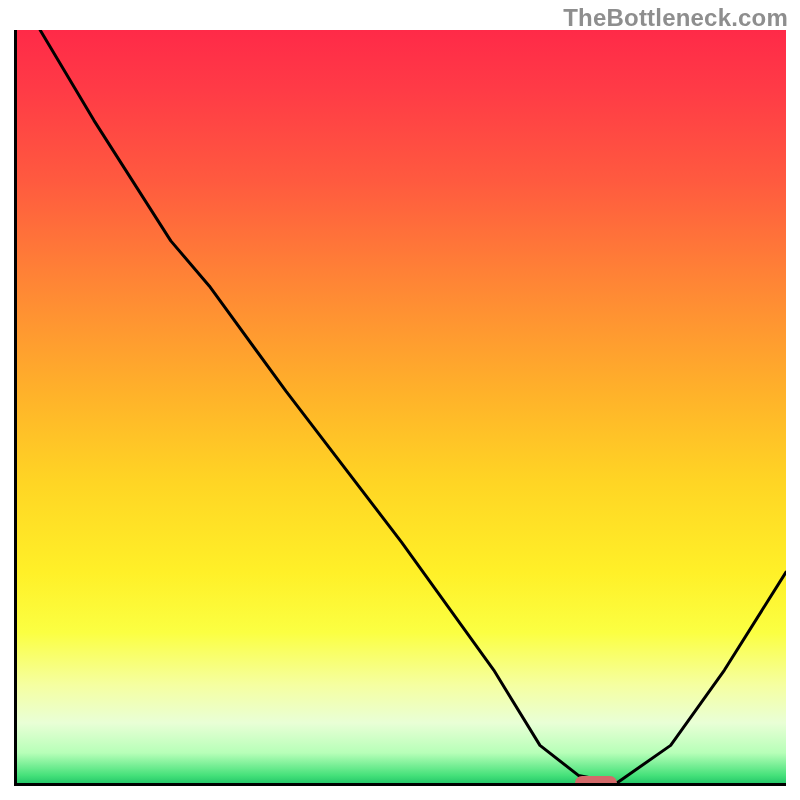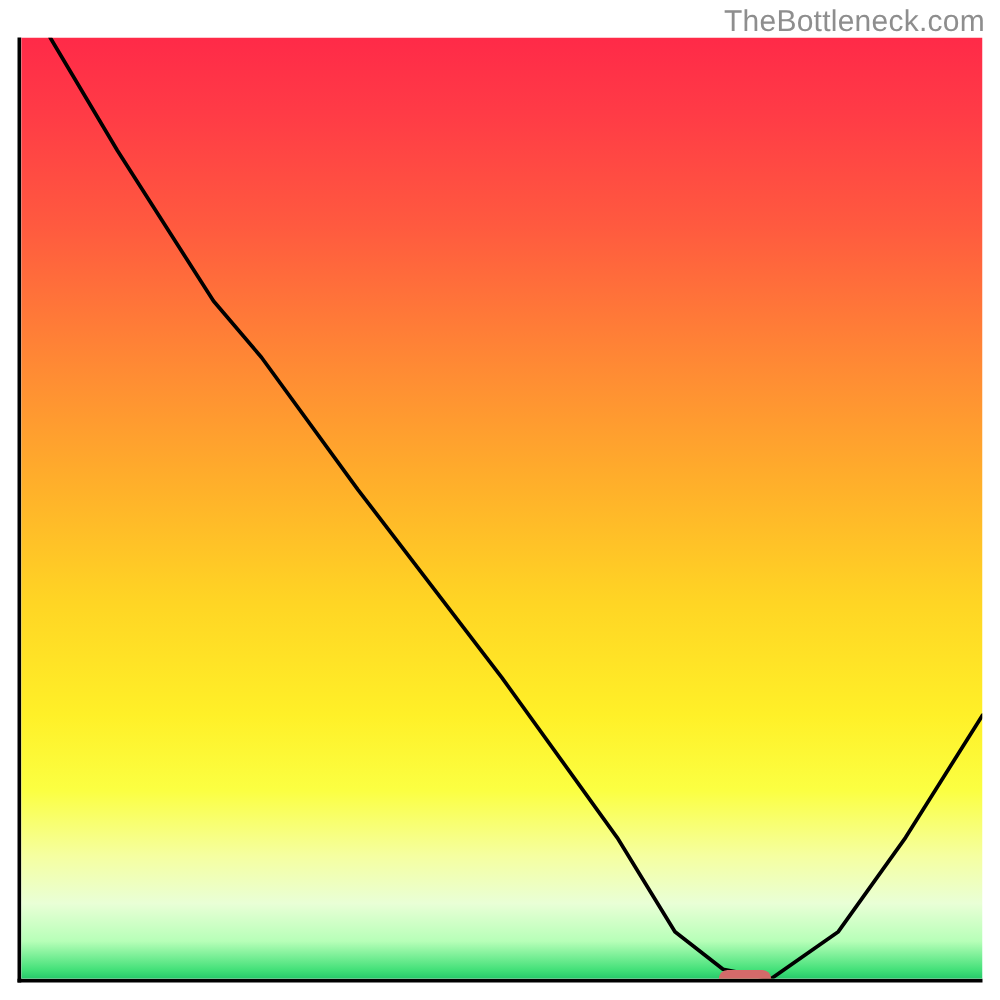--- a/index.html
+++ b/index.html
@@ -13,21 +13,21 @@
   .frame {
     position: relative;
     width: 800px;
     height: 800px;
   }
   .watermark {
     position: absolute;
     top: 4px;
     right: 12px;
     font-size: 24px;
-    font-weight: 400;
+    font-weight: 700;
     color: #8e8e8e;
     letter-spacing: 0.2px;
   }
   .plot-area {
     position: absolute;
     left: 14px;
     top: 30px;
     width: 772px;
     height: 756px;
     

